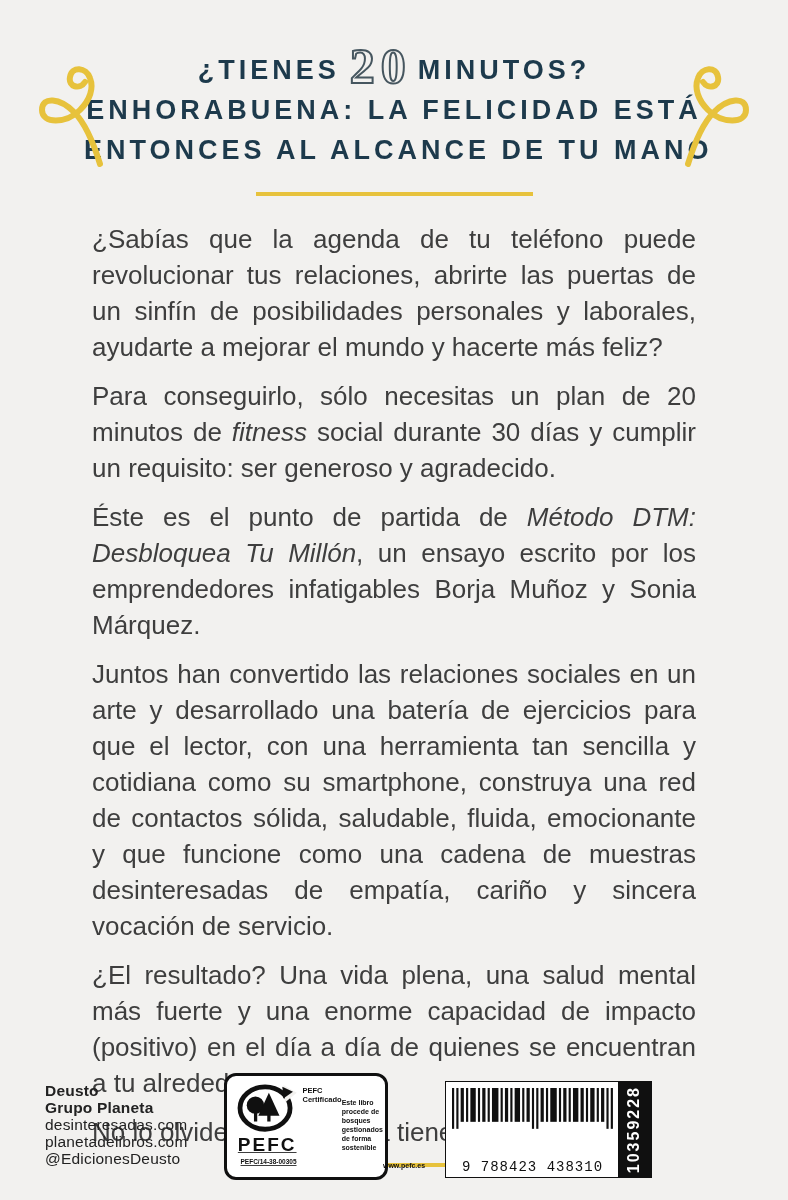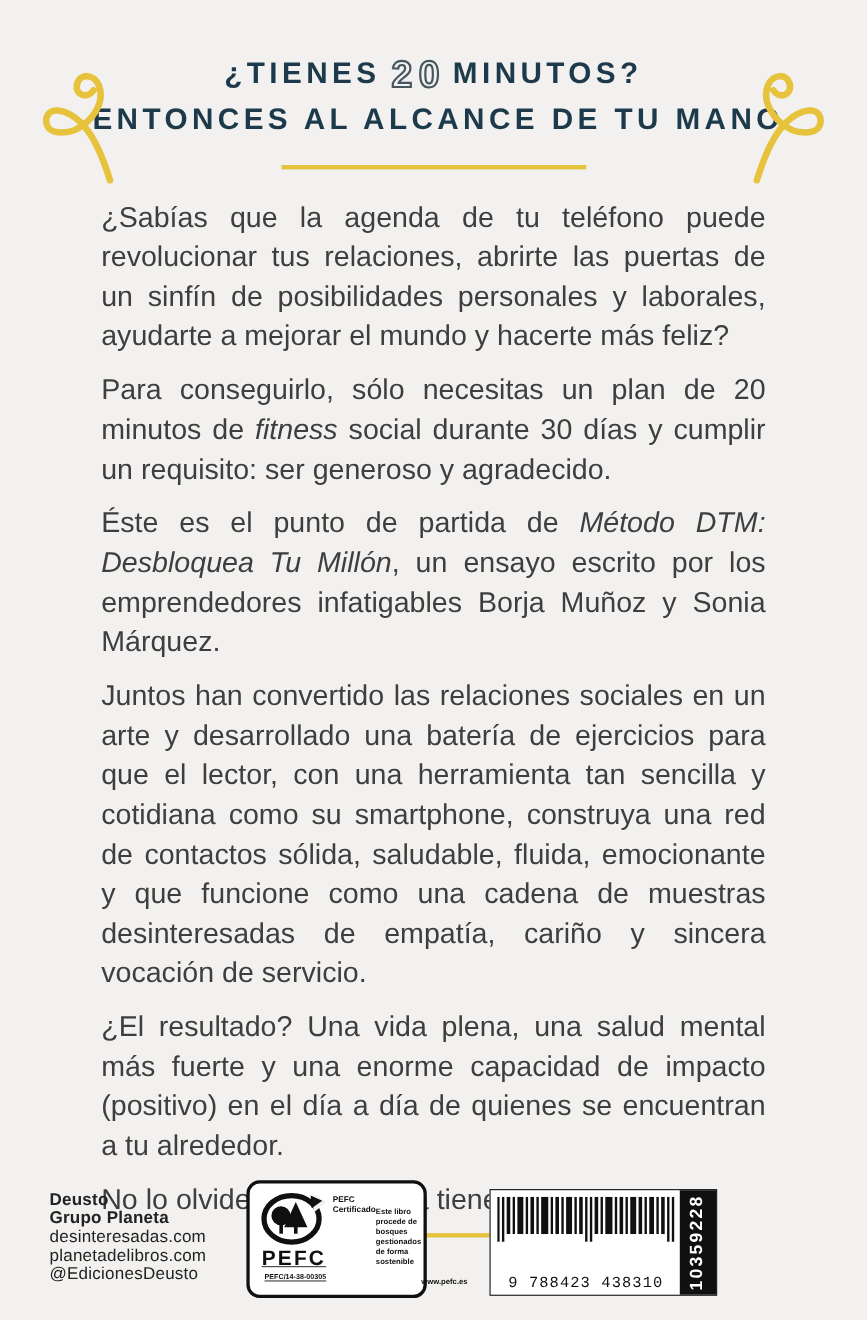--- a/index.html
+++ b/index.html
@@ -22,29 +22,30 @@
     font-weight:700;
     font-size:27px;
     letter-spacing:4px;
     line-height:40px;
     margin:0 auto;
     width:620px;
   }
   .headline .hl-line{white-space:nowrap;}
   .big-number{
     display:inline-block;
-    font-size:34px;
+    font-size:50px;
     line-height:40px;
     vertical-align:-4px;
     color:#f2f1ef;
     -webkit-text-stroke:2px #46565f;
     text-shadow:0 0 0 #46565f;
     letter-spacing:6px;
     padding:0 6px 0 10px;
     font-weight:700;
+    font-family:Liberation Serif, serif;
   }
   .swirl{position:absolute;top:52px;}
   .swirl-left{left:36px;}
   .swirl-right{right:36px;transform:scaleX(-1);}
   .divider{
     width:277px;height:4px;
     background:#e7c23c;
     margin:22px auto 0 auto;
   }
   
@@ -158,20 +159,21 @@
   <svg class="swirl swirl-left" width="82" height="115" viewBox="0 0 82 115" fill="none">
     <path d="M64,112 C56,86 48,70 38,60 C24,46 6,44 6,58 C6,72 30,72 44,58 C54,48 58,36 54,26 C50,15 36,14 34,25 C32,35 44,38 49,30" stroke="#e7c23c" stroke-width="6" stroke-linecap="round" fill="none"></path>
   </svg>
 
   <svg class="swirl swirl-right" width="82" height="115" viewBox="0 0 82 115" fill="none">
     <path d="M64,112 C56,86 48,70 38,60 C24,46 6,44 6,58 C6,72 30,72 44,58 C54,48 58,36 54,26 C50,15 36,14 34,25 C32,35 44,38 49,30" stroke="#e7c23c" stroke-width="6" stroke-linecap="round" fill="none"></path>
   </svg>
 
   <div class="headline">
     <div class="hl-line"><span>¿TIENES</span><span class="big-number">20</span><span>MINUTOS?</span></div>
+    <div class="hl-line">ENHORABUENA: LA FELICIDAD ESTÁ</div>
     <div class="hl-line">ENTONCES AL ALCANCE DE TU MANO</div>
   </div>
 
   <div class="divider"></div>
 </div>
 
 <div class="body-copy" id="body-paragraphs">
     <p><span>¿Sabías que la agenda de tu teléfono puede revolucionar tus relaciones, abrirte las puertas de un sinfín de posibilidades personales y laborales, ayudarte a mejorar el mundo y hacerte más feliz?</span></p>
     <p><span>Para conseguirlo, sólo necesitas un plan de 20 minutos de </span><em>fitness</em><span> social durante 30 días y cumplir un requisito: ser generoso y agradecido.</span></p>
     <p><span>Éste es el punto de partida de </span><em>Método DTM: Desbloquea Tu Millón</em><span>, un ensayo escrito por los emprendedores infatigables Borja Muñoz y Sonia Márquez.</span></p>

